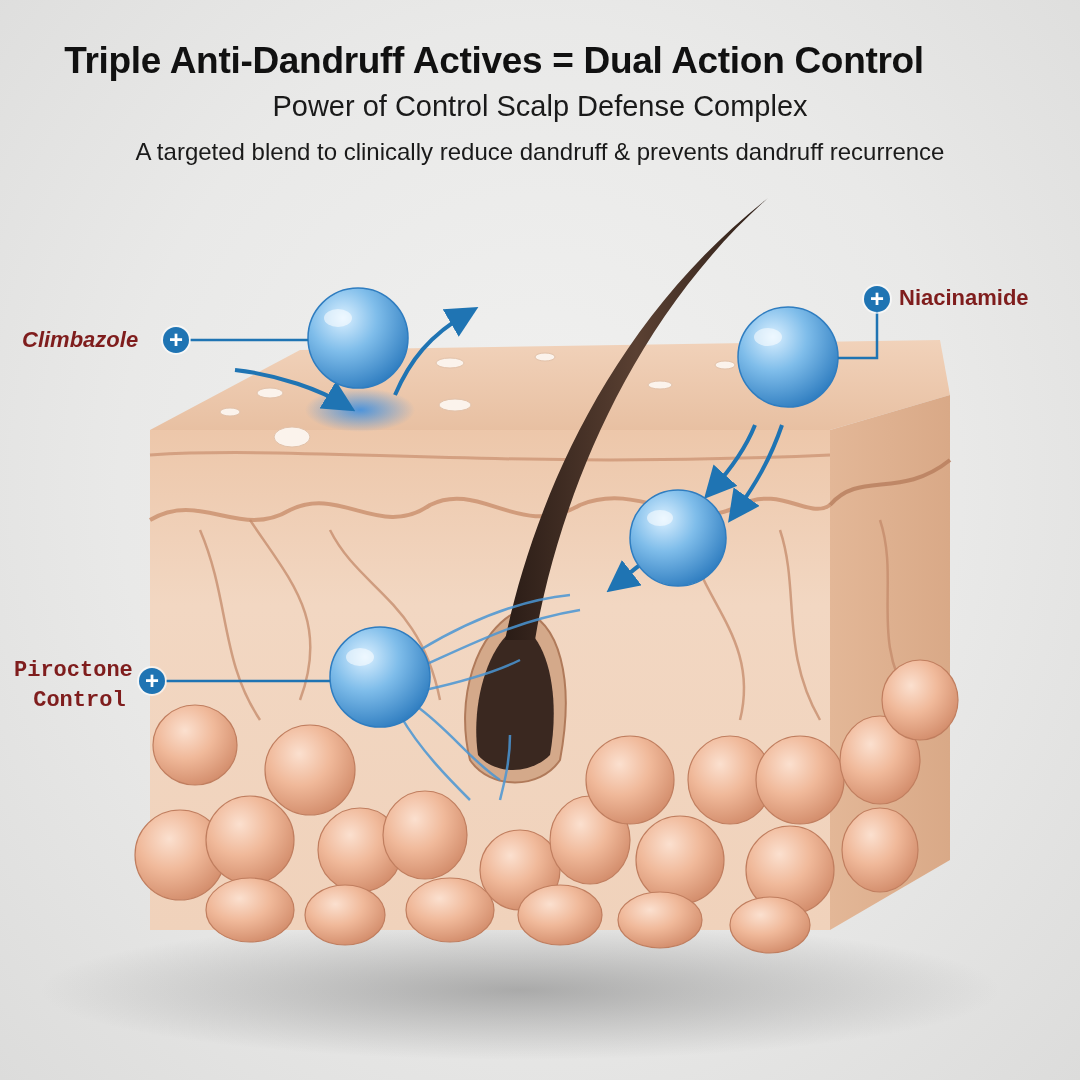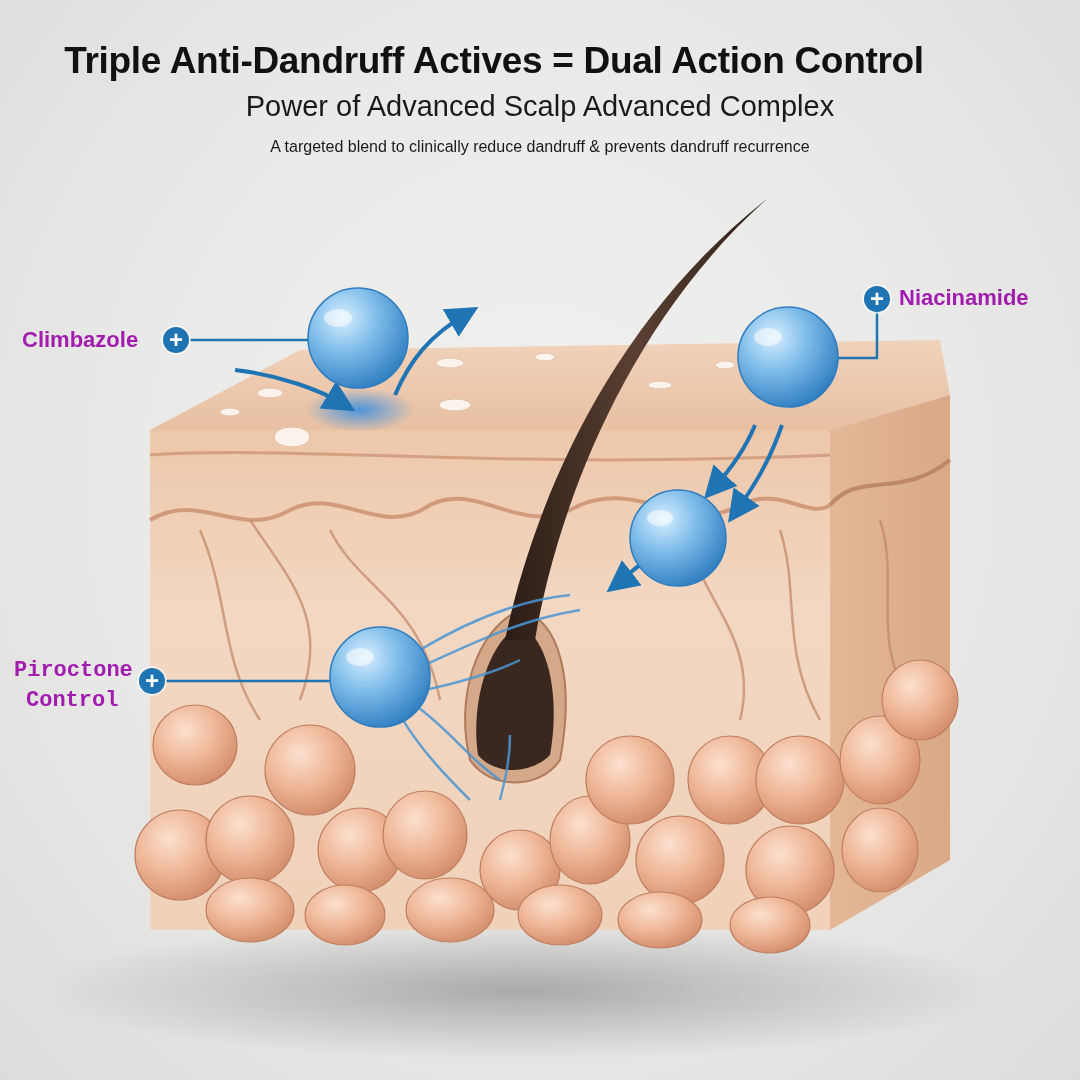--- a/index.html
+++ b/index.html
@@ -11,37 +11,37 @@
   .title {
     position: absolute; left: 0; top: 40px; width: 988px; text-align: center;
     font-size: 37px; font-weight: bold; color: #111; letter-spacing: -0.3px;
   }
   .subtitle {
     position: absolute; left: 0; top: 90px; width: 1080px; text-align: center;
     font-size: 29px; color: #1a1a1a;
   }
   .tagline {
     position: absolute; left: 0; top: 138px; width: 1080px; text-align: center;
-    font-size: 16px; color: #1a1a1a;
+    font-size: 24px; color: #1a1a1a;
   }
   .illustration { position: absolute; left: 0; top: 0; width: 1080px; height: 1080px; }
   .label {
-    position: absolute; font-size: 22px; color: #a21caf; font-weight: bold; line-height: 30px;
+    position: absolute; font-size: 22px; color: #7f1d1d; font-weight: bold; line-height: 30px; text-align: center;
   }
   .plus {
     position: absolute; width: 26px; height: 26px; border-radius: 50%;
     background: #1f74b3; color: #fff; font-size: 24px; line-height: 25px; text-align: center;
     font-weight: bold; box-shadow: 0 0 0 2px rgba(255,255,255,0.6);
   }
 </style>
 </head>
 <body>
 
 <div class="title">Triple Anti-Dandruff Actives = Dual Action Control</div>
-<div class="subtitle">Power of Advanced Scalp Advanced Complex</div>
+<div class="subtitle">Power of Control Scalp Defense Complex</div>
 <div class="tagline">A targeted blend to clinically reduce dandruff &amp; prevents dandruff recurrence</div>
 
 <svg class="illustration" viewBox="0 0 1080 1080" xmlns="http://www.w3.org/2000/svg">
   <defs>
     <linearGradient id="topFace" x1="0" y1="0" x2="0" y2="1">
       <stop offset="0" stop-color="#f1d2ba"></stop>
       <stop offset="1" stop-color="#e8c0a2"></stop>
     </linearGradient>
     <linearGradient id="frontFace" x1="0" y1="0" x2="0" y2="1">
       <stop offset="0" stop-color="#edc7aa"></stop>
@@ -172,21 +172,21 @@
     <ellipse cx="360" cy="657" rx="14" ry="9"></ellipse>
   </g>
 
   <g stroke="#1f74b3" stroke-width="2.5" fill="none">
     <path d="M190,340 L308,340"></path>
     <path d="M877,312 L877,358 L838,358"></path>
     <path d="M166,681 L330,681"></path>
   </g>
 </svg>
 
-<div class="label" style="left:22px; top:325px;">Climbazole</div>
+<div class="label" style="left:22px; top:325px;font-style:italic;">Climbazole</div>
 <div class="plus" style="left:163px; top:327px;">+</div>
 
 <div class="plus" style="left:864px; top:286px;">+</div>
 <div class="label" style="left:899px; top:283px;">Niacinamide</div>
 
 <div class="label" style="left:14px; top:656px;font-family:Liberation Mono, monospace;">
   <div>Piroctone</div>
   <div style="padding-left:12px;">Control</div>
 </div>
 <div class="plus" style="left:139px; top:668px;">+</div>

